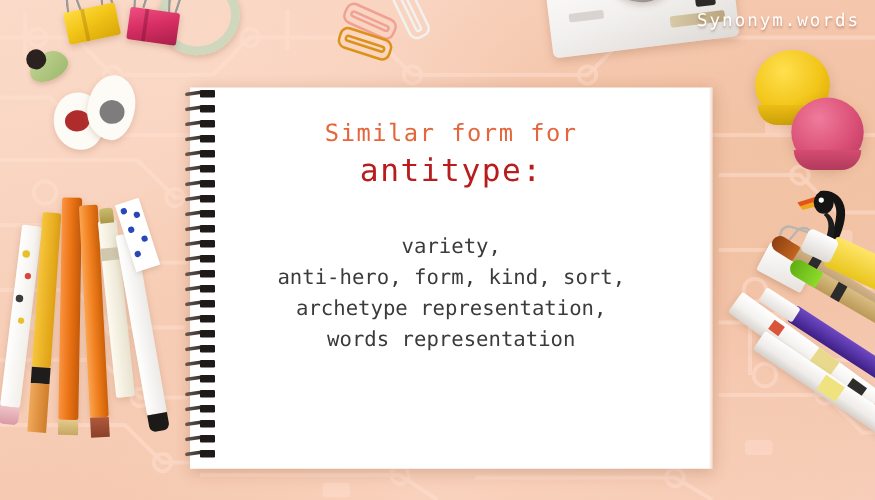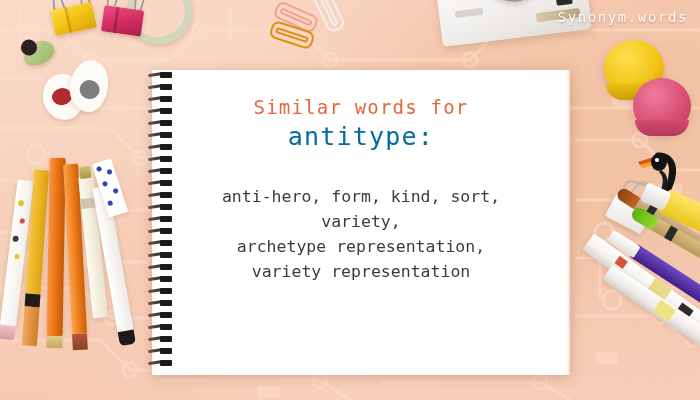--- a/index.html
+++ b/index.html
@@ -451,28 +451,28 @@
     <div style="position:absolute; left:12px; top:10px; width:5px; height:5px; background:#2b46b8; border-radius:50%;"></div>
     <div style="position:absolute; left:4px; top:20px; width:5px; height:5px; background:#2b46b8; border-radius:50%;"></div>
     <div style="position:absolute; left:12px; top:30px; width:5px; height:5px; background:#2b46b8; border-radius:50%;"></div>
     <div style="position:absolute; left:3px; top:40px; width:5px; height:5px; background:#2b46b8; border-radius:50%;"></div>
   </div>
 
   <div class="notebook">
     <div class="page-fold"></div>
 
     <div class="nb-content">
-      <div class="title-line1" style="color: rgb(228, 102, 60);">Similar words for</div>
-      <div class="title-line2" style="color: #0369a1;">antitype:</div>
+      <div class="title-line1" style="color: rgb(228, 102, 60);">Similar form for</div>
+      <div class="title-line2" style="color: #b91c1c;">antitype:</div>
 
       <div class="syn-list">
+        <div class="syn-line" style="color: rgb(59, 59, 59);">variety,</div>
         <div class="syn-line" style="color: rgb(59, 59, 59);">anti-hero, form, kind, sort,</div>
-        <div class="syn-line" style="color: rgb(59, 59, 59);">variety,</div>
         <div class="syn-line" style="color: rgb(59, 59, 59);">archetype representation,</div>
-        <div class="syn-line" style="color: rgb(59, 59, 59);">variety representation</div>
+        <div class="syn-line" style="color: rgb(59, 59, 59);">words representation</div>
       </div>
     </div>
   </div>
 
   <div class="spiral">
       <div class="ring" style="top: 0px;">
         <span class="wire"></span>
         <span class="nub"></span>
       </div>
       <div class="ring" style="top: 12px;">

